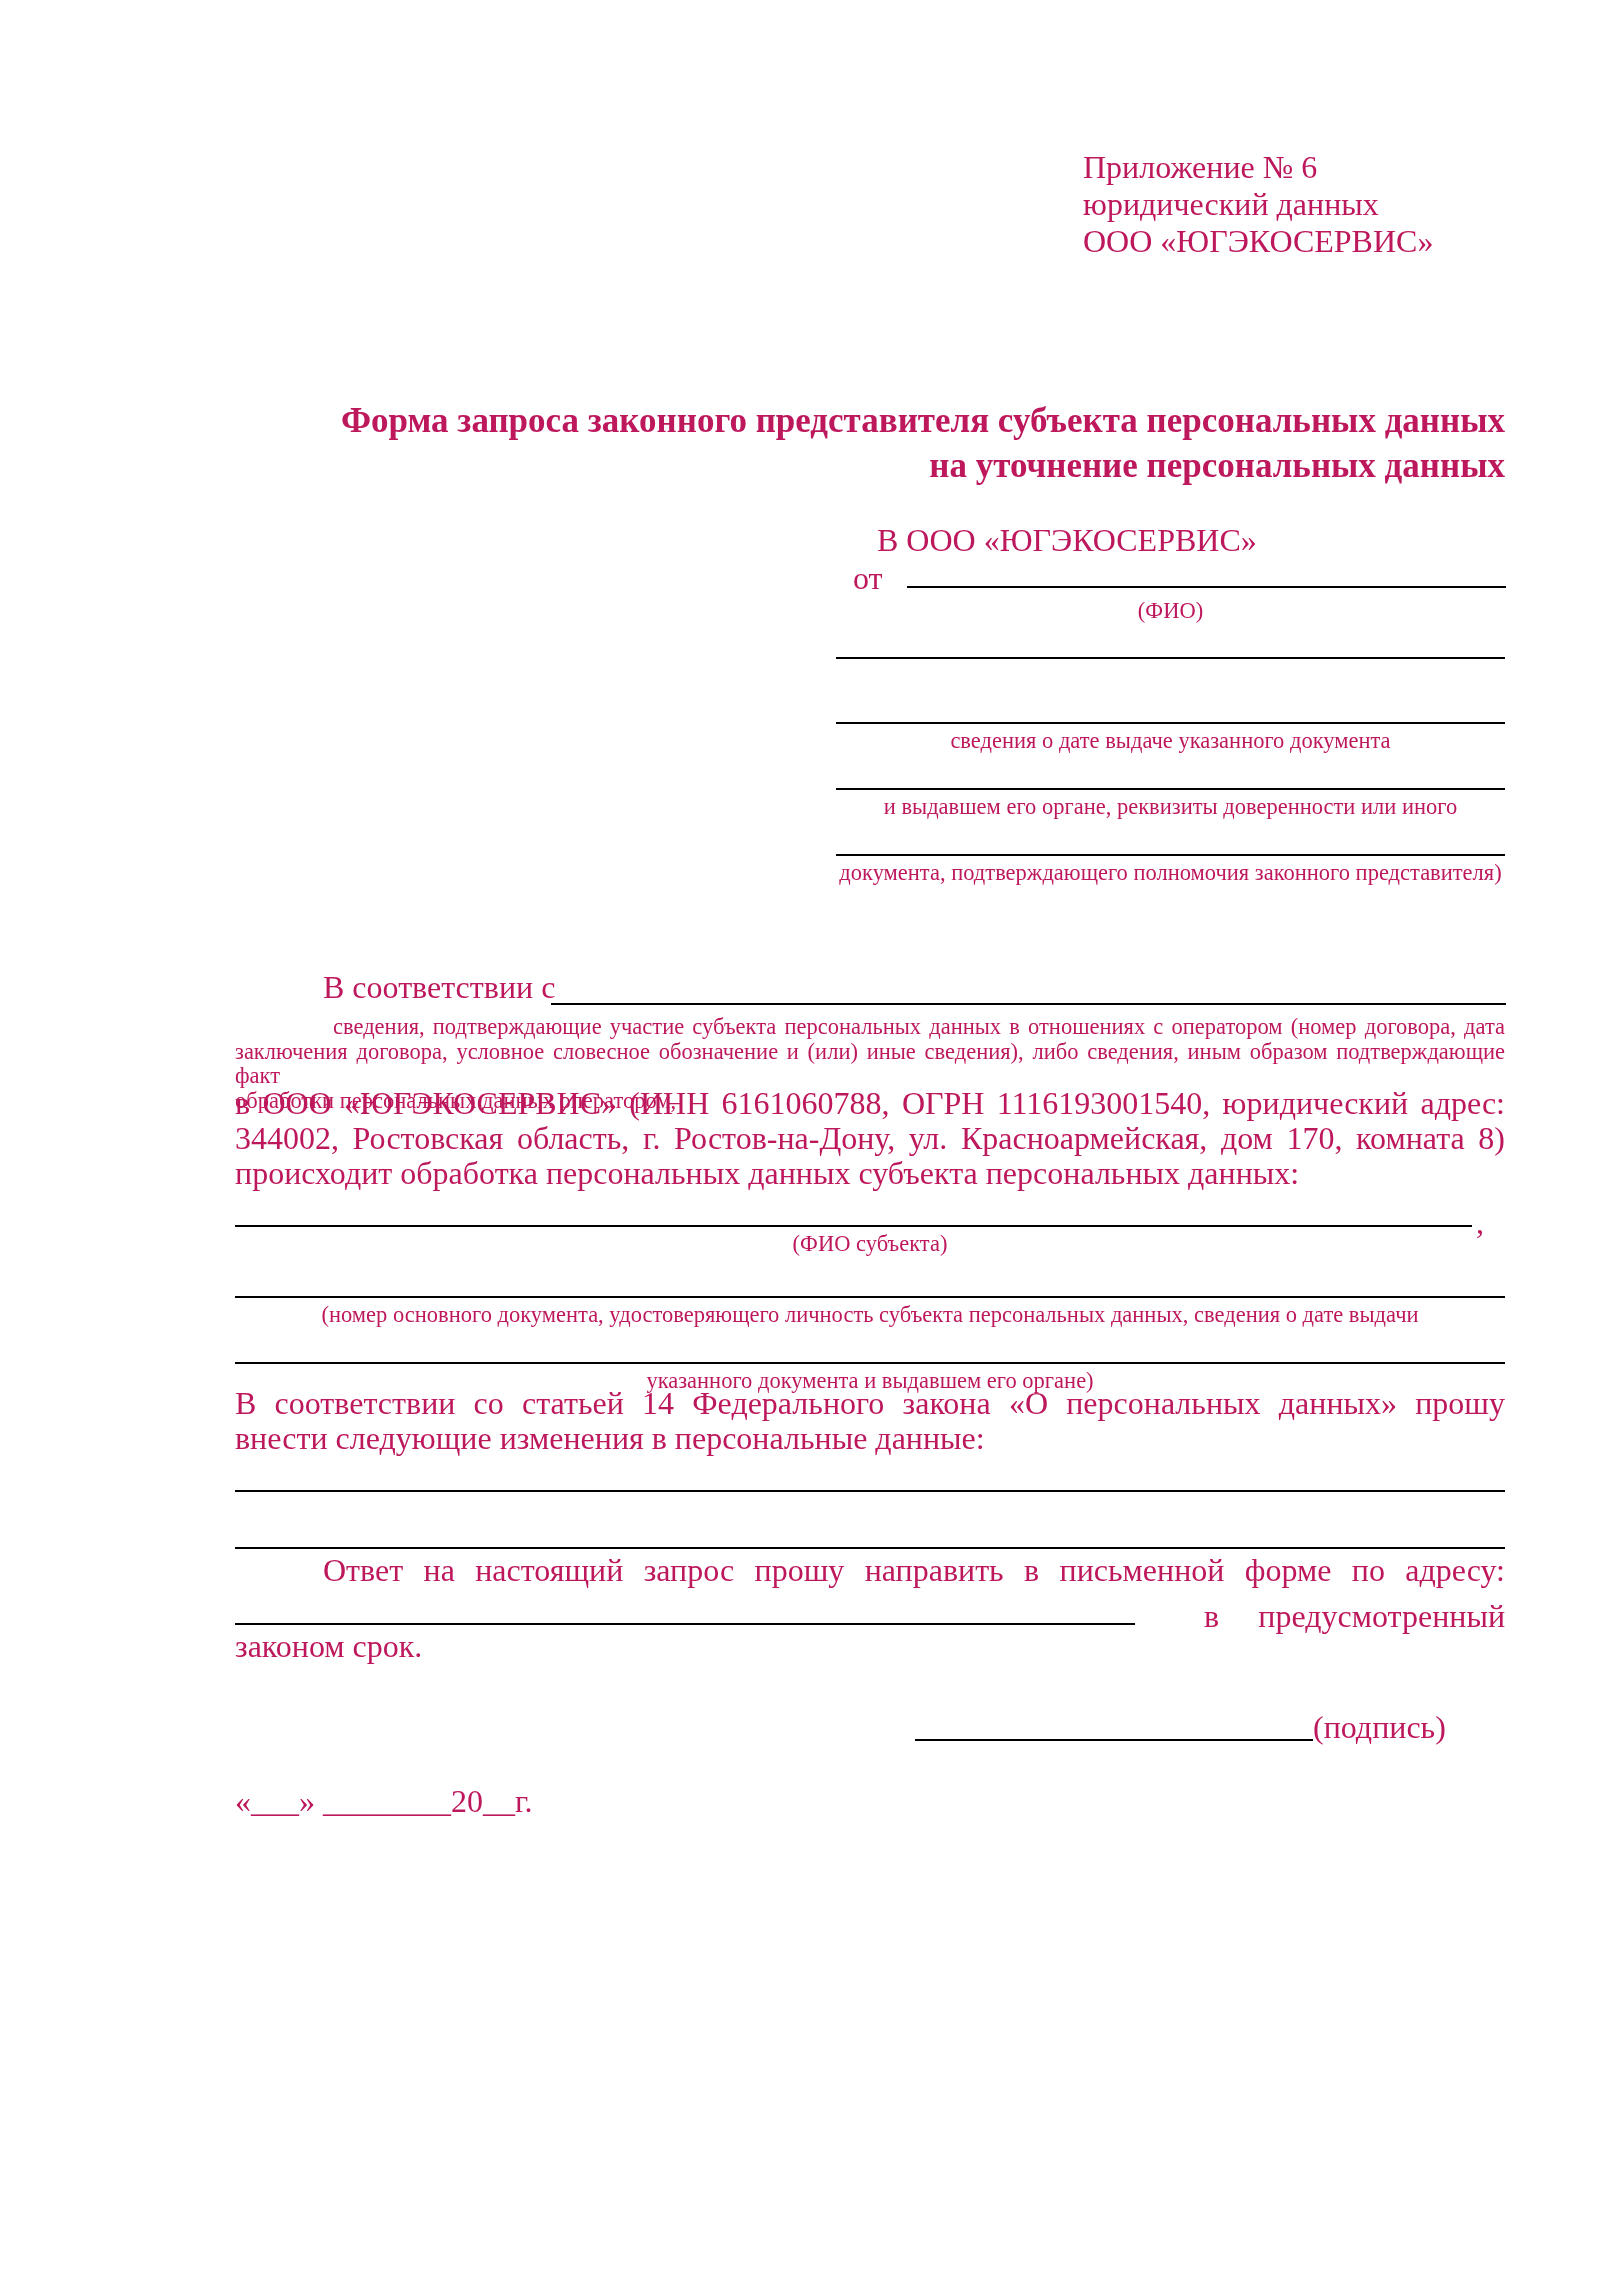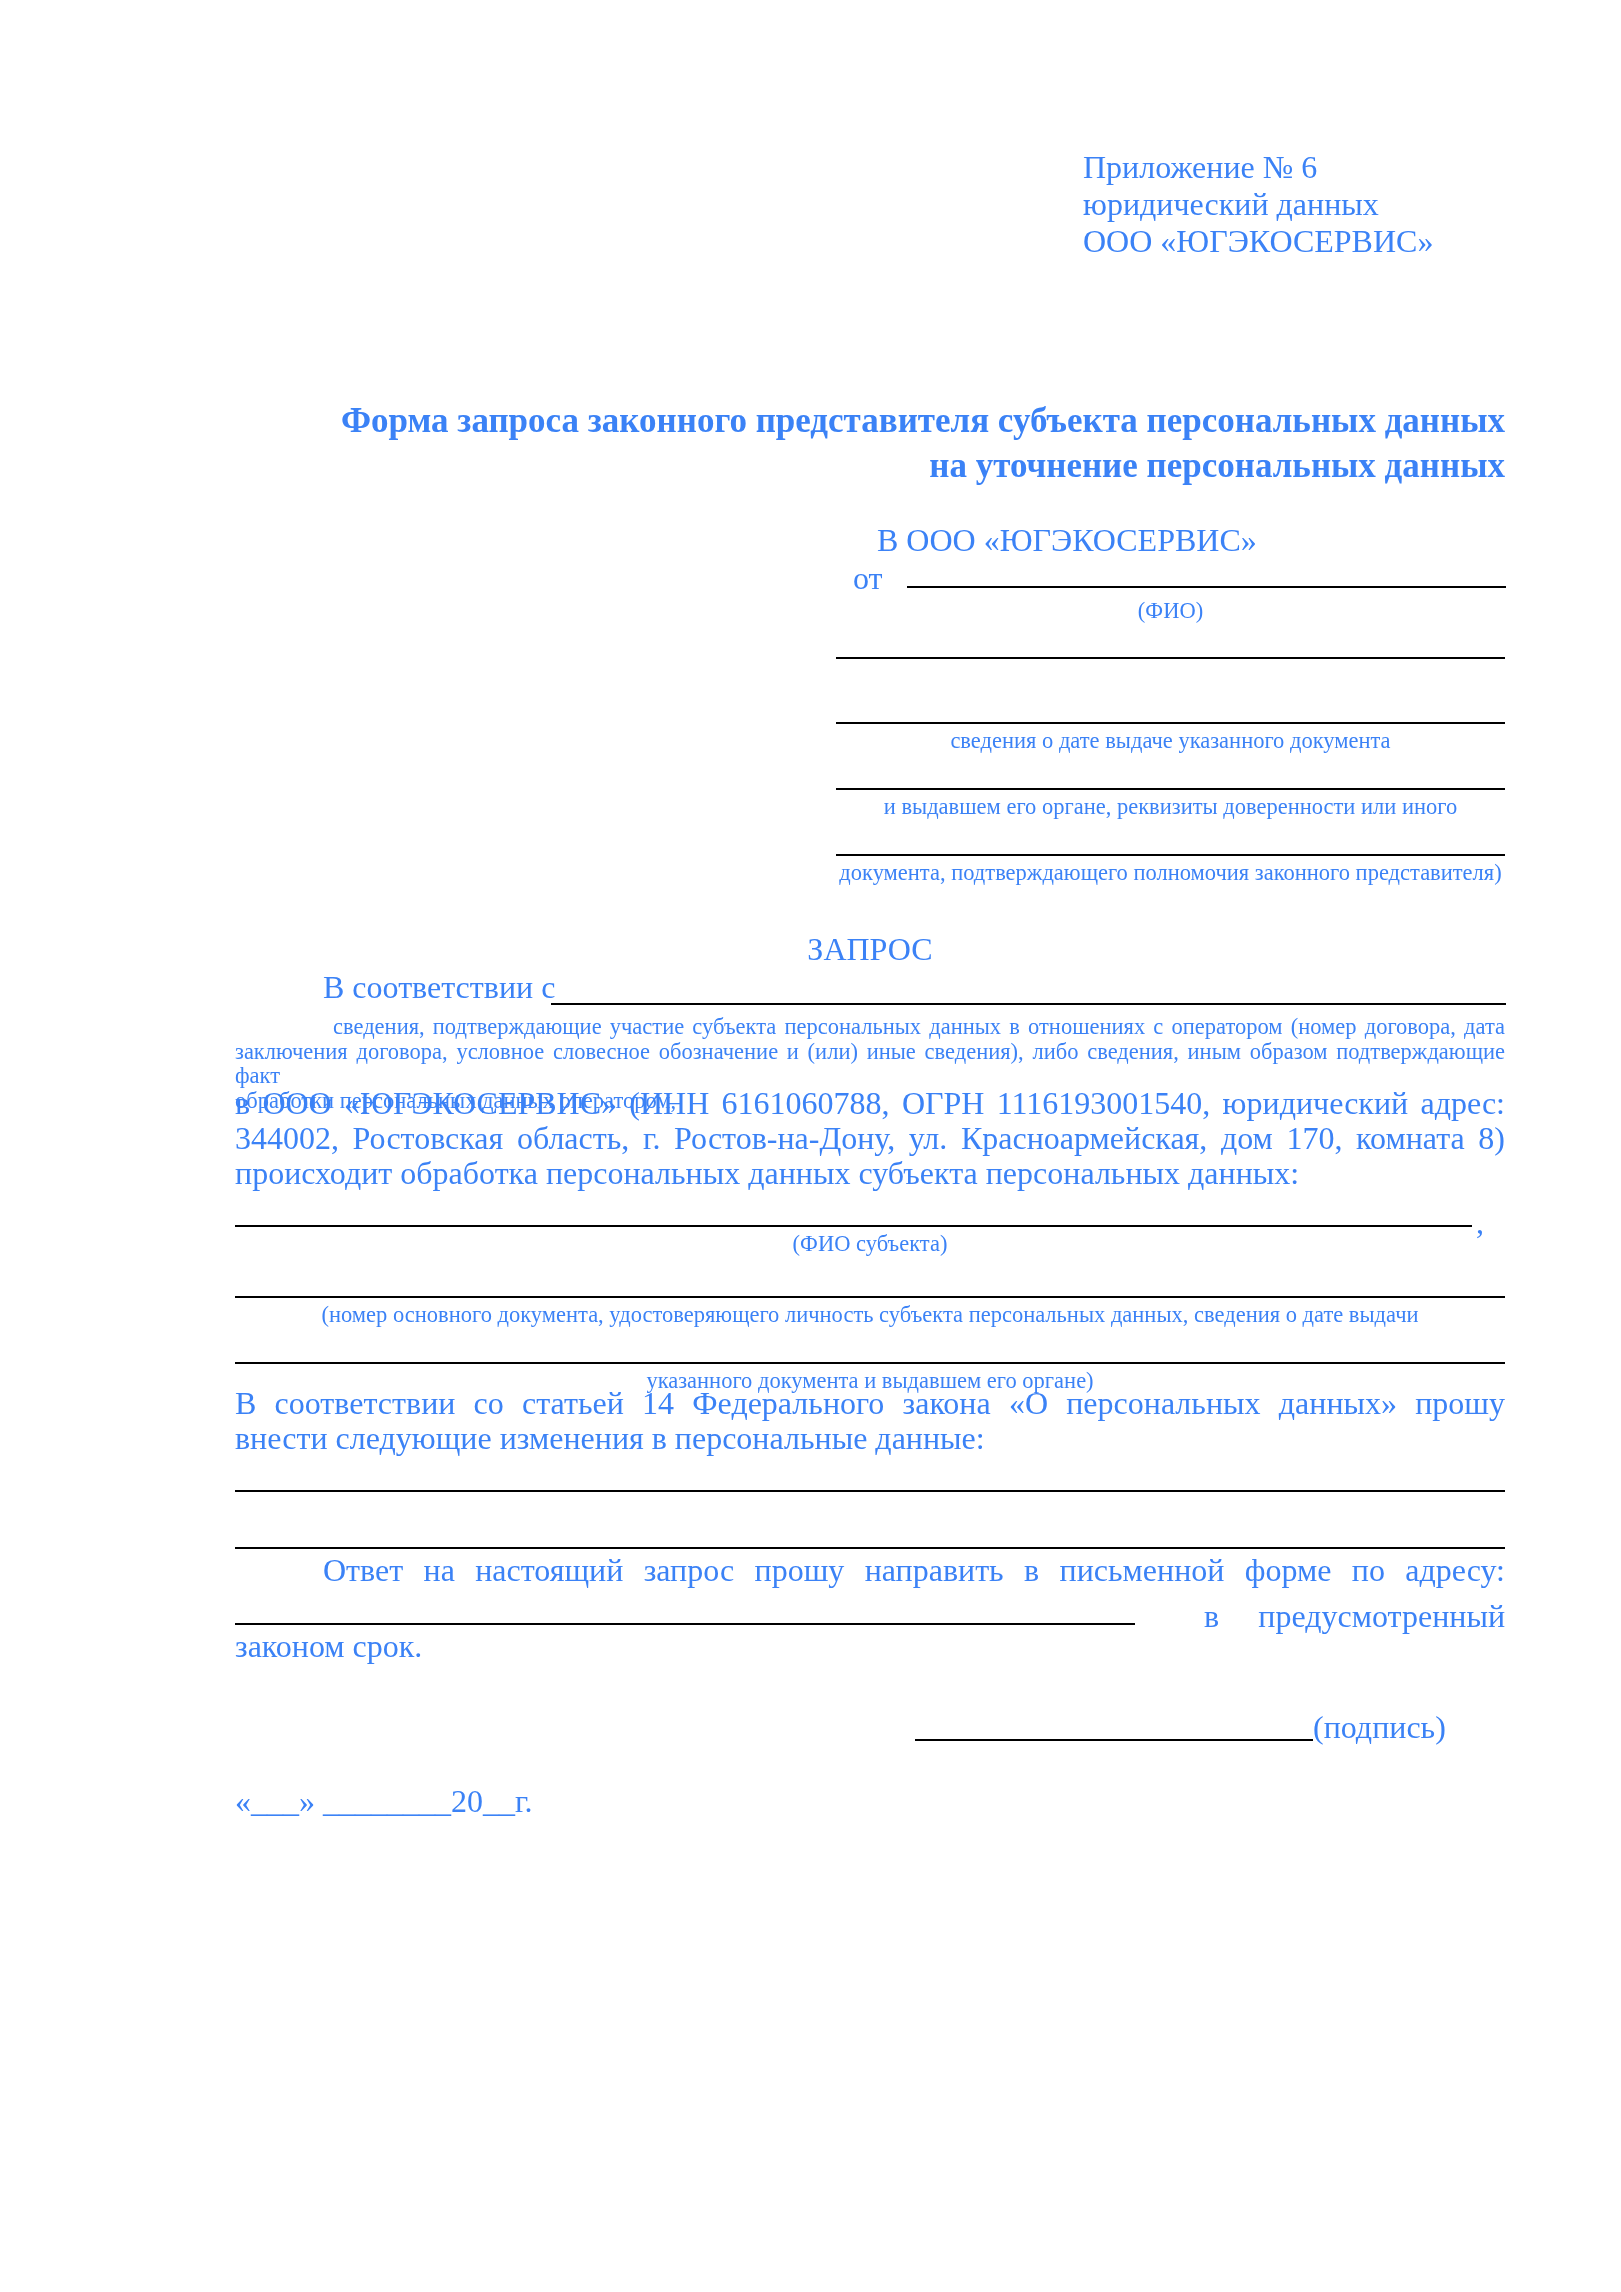--- a/index.html
+++ b/index.html
@@ -1,21 +1,21 @@
 <!DOCTYPE html>
 <html><head>
 <meta charset="utf-8">
 <style>
   html, body { margin: 0; padding: 0; background: #ffffff; }
   .page {
     position: relative;
     width: 1621px;
     height: 2293px;
     background: #ffffff;
-    color: #3b82f6;
+    color: #be185d;
     font-family: "Liberation Serif", "DejaVu Serif", serif;
     overflow: hidden;
   }
   .abs { position: absolute; }
   .t   { font-size: 32px; line-height: 37px; white-space: nowrap; }
   .wrapt { font-size: 32px; line-height: 35px; }
   .cap { font-size: 22.5px; line-height: 25.5px; }
   .fine { font-size: 22.5px; line-height: 24.5px; }
   .hdr { font-size: 32px; line-height: 37px; white-space: nowrap; }
   .title { font-size: 35px; line-height: 45px; font-weight: bold; text-align: right; }
@@ -49,21 +49,20 @@
 
   <div class="abs rule" style="left:836px; top:722px; width:669px;"></div>
   <div class="abs cap center" style="left:836px; top:728px; width:669px;">сведения о дате выдаче указанного документа</div>
 
   <div class="abs rule" style="left:836px; top:788px; width:669px;"></div>
   <div class="abs cap center" style="left:836px; top:794px; width:669px;">и выдавшем его органе, реквизиты доверенности или иного</div>
 
   <div class="abs rule" style="left:836px; top:854px; width:669px;"></div>
   <div class="abs cap center" style="left:836px; top:860px; width:669px;">документа, подтверждающего полномочия законного представителя)</div>
 
-  <div class="abs t center" style="left:235px; top:931px; width:1270px; white-space:normal;">ЗАПРОС</div>
 
   <div class="abs t" style="left:323px; top:969px;">В соответствии с</div>
   <div class="abs rule" style="left:551px; top:1003px; width:955px;"></div>
 
   <div class="abs" style="left:235px; top:1015px; width:1270px;">
     <div class="fine jl" style="text-indent:98px;">сведения, подтверждающие участие субъекта персональных данных в отношениях с оператором (номер договора, дата</div>
     <div class="fine jl">заключения договора, условное словесное обозначение и (или) иные сведения), либо сведения, иным образом подтверждающие факт</div>
     <div class="fine">обработки персональных данных оператором,</div>
   </div>
 

